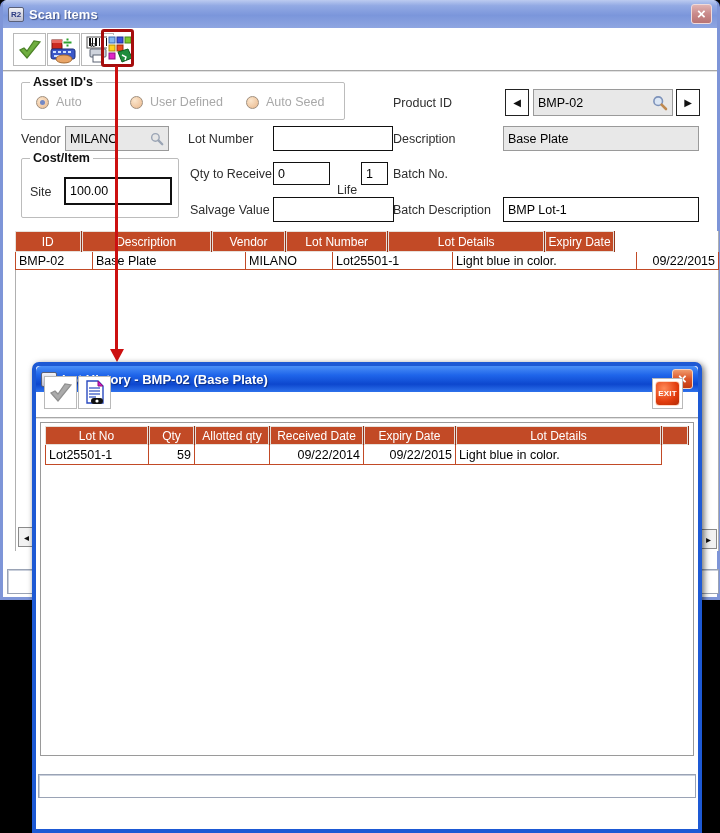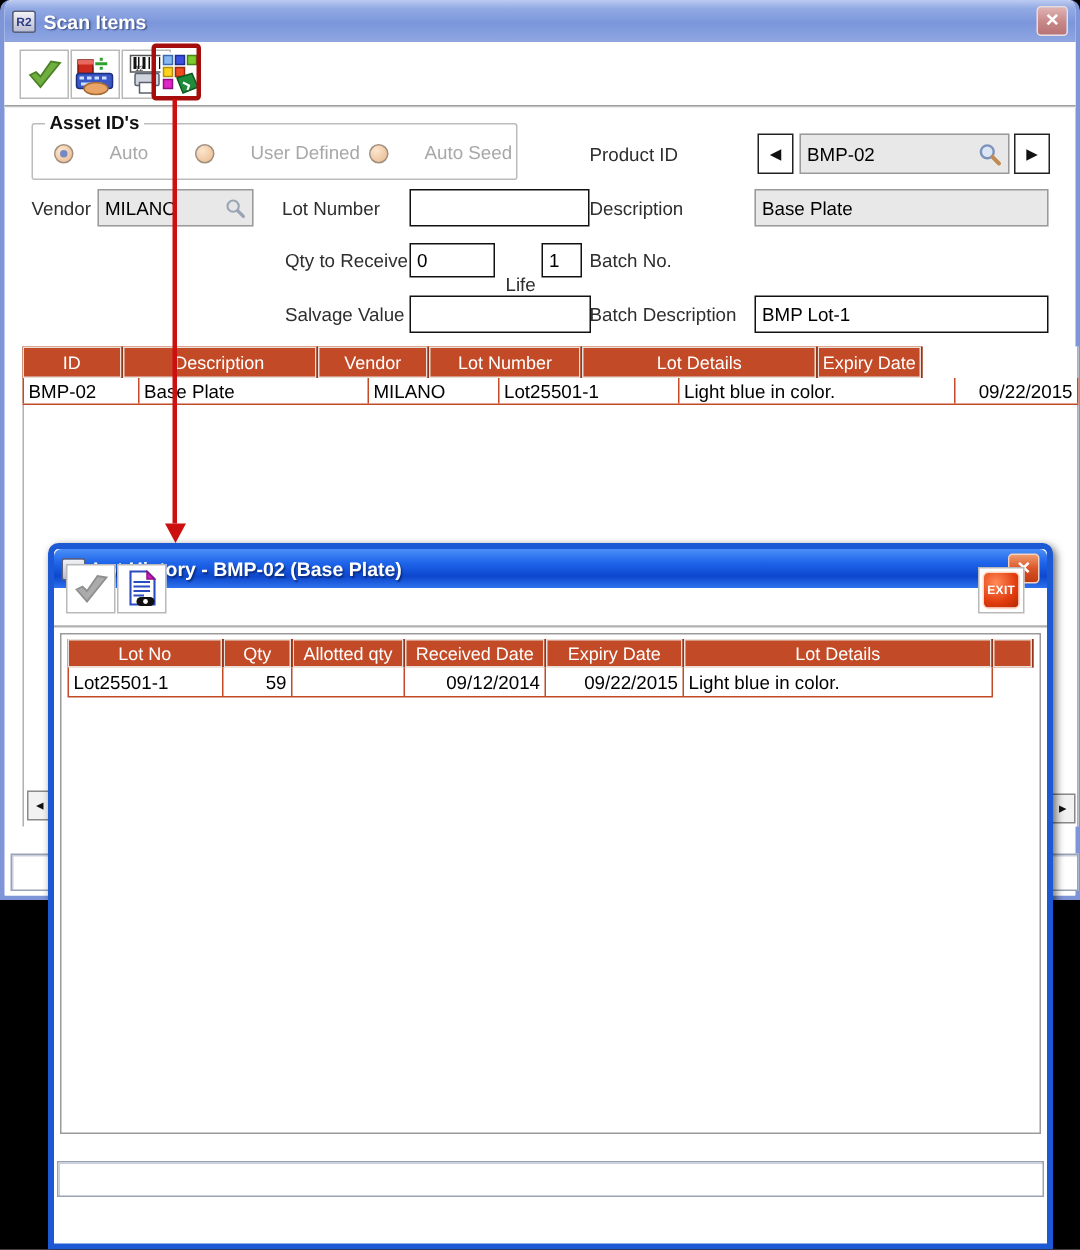--- a/index.html
+++ b/index.html
@@ -21,21 +21,21 @@
   .tb-btn { position:absolute; top:5px; width:33px; height:33px; background:#fff; border:1px solid #b9b9b9; display:flex; align-items:center; justify-content:center; }
   .tb-plain { position:absolute; top:7px; width:28px; height:30px; display:flex; align-items:center; justify-content:center; background:#fff; }
   .tb-sep { position:absolute; left:0; top:70px; right:0; height:2px; background:linear-gradient(#8a8a8a,#ffffff); }
 
   
   .lbl { position:absolute; font-size:12.5px; color:#2e2e2e; white-space:nowrap; }
   .field { position:absolute; background:#fff; border:1px solid #111; font-size:12.5px; color:#000; display:flex; align-items:center; padding:0 4px; }
   .field.disabled { background:#e8e8e8; border:1px solid #9a9a9a; }
   .groupbox { position:absolute; border:1px solid #bcbcbc; border-radius:2px; }
   .groupbox > .legend { position:absolute; top:-8px; left:8px; background:#fff; padding:0 3px; font-size:12.5px; font-weight:bold; color:#111; }
-  .radio { position:absolute; display:flex; align-items:center; gap:24px; }
+  .radio { position:absolute; display:flex; align-items:center; gap:7px; }
   .radio .circ { width:13px; height:13px; border-radius:50%; border:1px solid #a08f7e; background:radial-gradient(circle at 35% 32%, #fbe6cd, #eab88c); position:relative; }
   .radio .circ.sel::after { content:""; position:absolute; left:3px; top:3px; width:5px; height:5px; border-radius:50%; background:#7389c6; }
   .radio .rlbl { font-size:12.5px; color:#a8a8a8; }
   .navbtn { position:absolute; width:24px; height:27px; background:#fff; border:1px solid #222; font-size:10px; color:#111; display:flex; align-items:center; justify-content:center; }
   .mag { flex:0 0 auto; margin-left:auto; }
 
   
   .grid-head { position:absolute; display:flex; background:#c24a26; }
   .gh-cell { height:100%; display:flex; align-items:center; justify-content:center; color:#fff; font-size:12px; border-right:1px solid #93351a; box-shadow:inset 0 0 0 1px #e7e0da; white-space:nowrap; overflow:hidden; }
   .grid-row { position:absolute; display:flex; background:#fff; border-bottom:1px solid #c24a26; }
@@ -183,20 +183,27 @@
   </div>
   <span class="lbl" style="left:185px; top:132px;">Lot Number</span>
   <div class="field" style="left:270px; top:126px; width:120px; height:25px;">
     <span></span>
   </div>
   <span class="lbl" style="left:390px; top:132px;">Description</span>
   <div class="field disabled" style="left:500px; top:126px; width:196px; height:25px;">
     <span>Base Plate</span>
   </div>
 
+  <div class="groupbox" style="left:18px; top:158px; width:158px; height:60px;">
+    <span class="legend">Cost/Item</span>
+    <span class="lbl" style="left:8px; top:26px;">Site</span>
+    <div class="field" style="left:42px; top:18px; width:108px; height:28px; border-width:2px;">
+      <span>100.00</span>
+    </div>
+  </div>
 
   <span class="lbl" style="left:187px; top:167px;">Qty to Receive</span>
   <div class="field" style="left:270px; top:162px; width:57px; height:23px;">
     <span>0</span>
   </div>
   <span class="lbl" style="left:334px; top:167px;margin-top:16px;">Life</span>
   <div class="field" style="left:358px; top:162px; width:27px; height:23px;">
     <span>1</span>
   </div>
   <span class="lbl" style="left:390px; top:167px;">Batch No.</span>
@@ -285,20 +292,20 @@
       <div class="gh-cell" style="width:75px;">Allotted qty</div>
       <div class="gh-cell" style="width:94px;text-align:right;">Received Date</div>
       <div class="gh-cell" style="width:92px;">Expiry Date</div>
       <div class="gh-cell" style="width:206px;">Lot Details</div>
       <div class="gh-cell" style="width:27px;"></div>
     </div>
     <div class="grid-row" style="left:4px; top:22px; width:617px; height:20px;">
       <div class="gr-cell bl" style="width:104px;">Lot25501-1</div>
       <div class="gr-cell num" style="width:46px;">59</div>
       <div class="gr-cell" style="width:75px;"></div>
-      <div class="gr-cell num" style="width:94px;">09/12/2014</div>
+      <div class="gr-cell num" style="width:94px;">09/22/2014</div>
       <div class="gr-cell num" style="width:92px;">09/22/2015</div>
       <div class="gr-cell" style="width:206px;">Light blue in color.</div>
     </div>
   </div>
 
   <div class="lh-status"></div>
 </div>
 
 </body></html>

